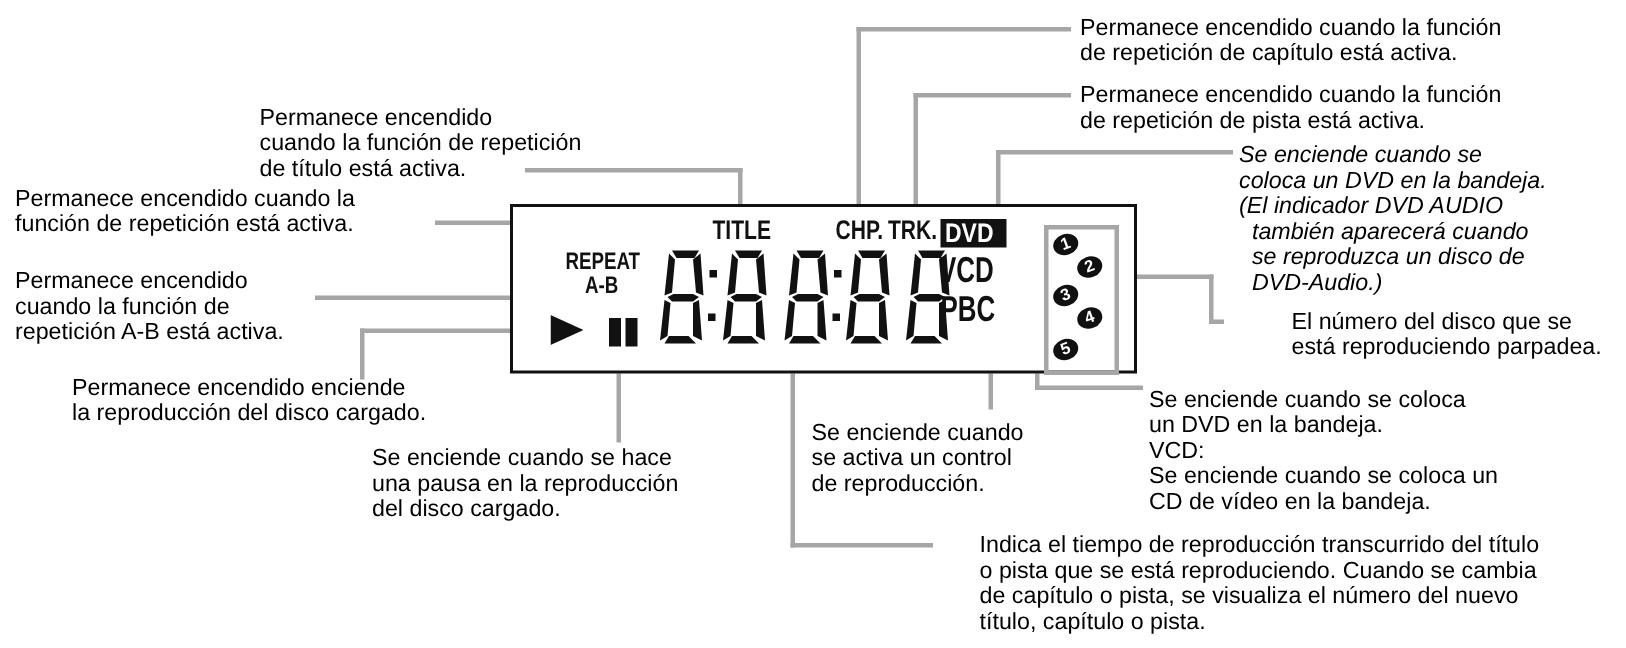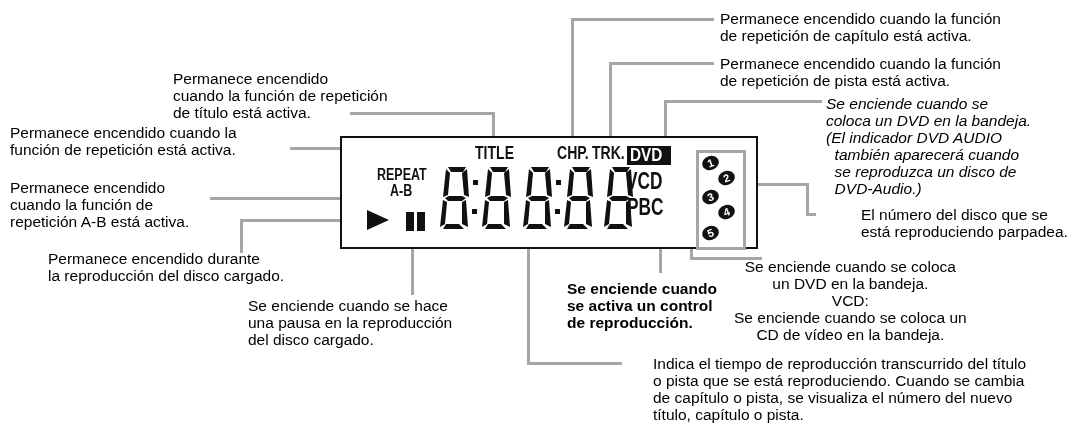--- a/index.html
+++ b/index.html
@@ -21,29 +21,29 @@
 <body>
 
 <div class="ann" style="left:173px; top:70px;">Permanece encendido
 cuando la función de repetición
 de título está activa.</div>
 <div class="ann" style="left:10px; top:124px;">Permanece encendido cuando la
 función de repetición está activa.</div>
 <div class="ann" style="left:10px; top:179px;">Permanece encendido
 cuando la función de
 repetición A-B está activa.</div>
-<div class="ann" style="left:48px; top:250px;">Permanece encendido durante
+<div class="ann" style="left:48px; top:250px;">Permanece encendido enciende
 la reproducción del disco cargado.</div>
 <div class="ann" style="left:248px; top:297px;">Se enciende cuando se hace
 una pausa en la reproducción
 del disco cargado.</div>
-<div class="ann" style="left:567px; top:280px;font-weight:bold;">Se enciende cuando
+<div class="ann" style="left:541px; top:280px;">Se enciende cuando
 se activa un control
 de reproducción.</div>
-<div class="ann" style="left:734px; top:258px;text-align:center;">Se enciende cuando se coloca
+<div class="ann" style="left:766px; top:258px;">Se enciende cuando se coloca
 un DVD en la bandeja.
 VCD:
 Se enciende cuando se coloca un
 CD de vídeo en la bandeja.</div>
 <div class="ann" style="left:653px; top:355px;">Indica el tiempo de reproducción transcurrido del título
 o pista que se está reproduciendo. Cuando se cambia
 de capítulo o pista, se visualiza el número del nuevo
 título, capítulo o pista.</div>
 <div class="ann" style="left:720px; top:10px;">Permanece encendido cuando la función
 de repetición de capítulo está activa.</div>

